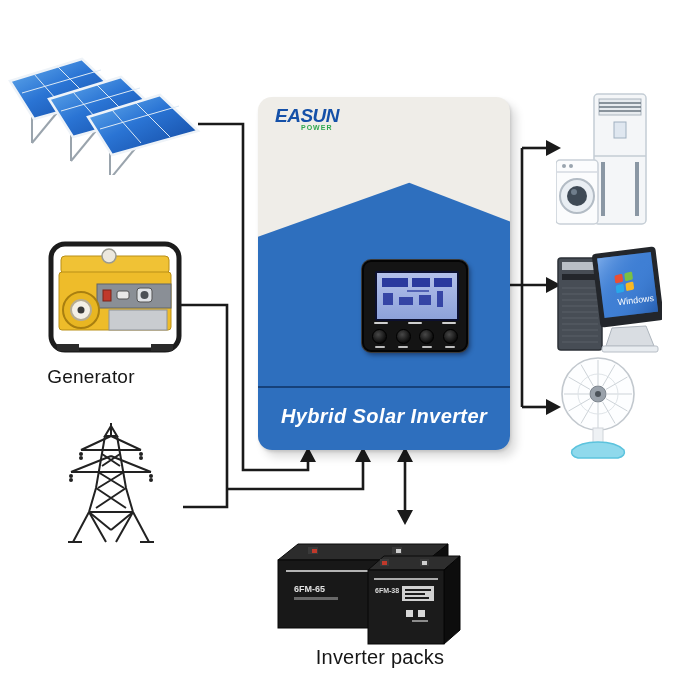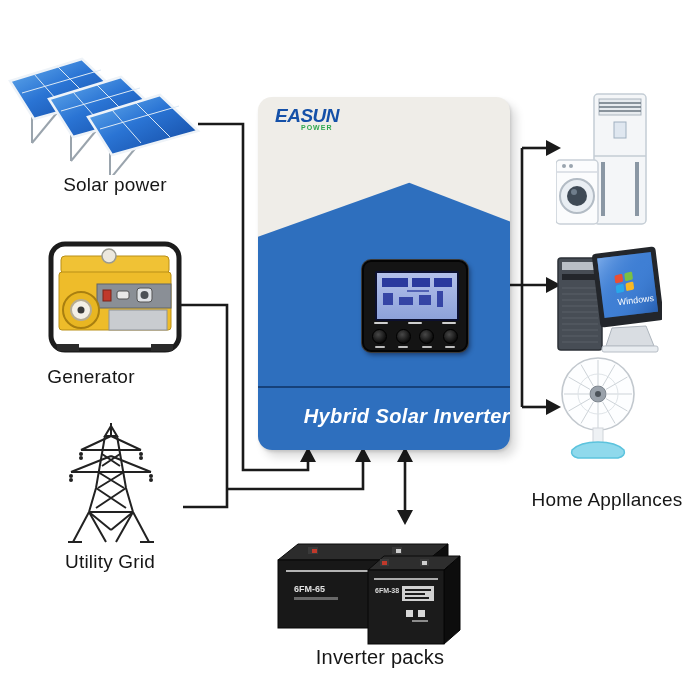--- a/index.html
+++ b/index.html
@@ -12,21 +12,21 @@
   
   #inverter{position:absolute;left:258px;top:97px;width:252px;height:353px;z-index:2;
             background:#efede8;border-radius:14px;overflow:hidden;
             box-shadow:6px 7px 10px rgba(0,0,0,.14),1px 2px 3px rgba(0,0,0,.12);}
   #inverter-blue{position:absolute;left:0;top:0;width:100%;height:100%;background:#2e6fbe;
             clip-path:polygon(0 39.6%,60% 24.3%,100% 35.3%,100% 100%,0 100%);}
   #inverter-divider{position:absolute;left:0;top:289px;width:100%;height:2px;background:#123a6e;opacity:.85;}
   #inverter-logo{position:absolute;left:17px;top:9px;line-height:1;}
   #logo-main{font-size:19px;font-weight:900;font-style:italic;color:#1450a8;letter-spacing:-.5px;}
   #logo-sub{display:block;font-size:7px;font-weight:700;color:#2fa84f;letter-spacing:1px;margin:-1px 0 0 26px;}
-  #inverter-title{position:absolute;left:0;top:308px;width:100%;text-align:right;
+  #inverter-title{position:absolute;left:0;top:308px;width:100%;text-align:center;
             color:#ffffff;font-size:20px;font-weight:700;font-style:italic;letter-spacing:.4px;}
   
   #display-panel{position:absolute;left:104px;top:163px;width:102px;height:88px;background:#141414;
             border:2px solid #040404;border-radius:9px;box-shadow:0 0 0 1px #3a3a3a,2px 3px 5px rgba(0,0,20,.45);}
   #lcd{position:absolute;left:11px;top:9px;width:80px;height:46px;border:2px solid #0c1030;border-radius:2px;
             background:linear-gradient(180deg,#b3c0ea,#8da2da);}
   .lcd-seg{position:absolute;background:#1c2b96;}
   .ind-row{position:absolute;left:10px;top:60px;width:82px;height:3px;display:flex;justify-content:space-between;}
   .ind{width:14px;height:2px;background:#cfcfcf;border-radius:1px;}
   .btn-row{position:absolute;left:8px;top:67px;width:86px;display:flex;justify-content:space-between;}
@@ -74,21 +74,20 @@
       <line x1="24" y1="62" x2="24" y2="88" stroke="#9aa4ad" stroke-width="2"></line>
       <line x1="24" y1="88" x2="52" y2="54" stroke="#9aa4ad" stroke-width="2"></line>
       <polygon points="2,26 74,4 112,40 26,64" fill="url(#pg)" stroke="#eef3f8" stroke-width="2.5"></polygon>
       <line x1="26" y1="19" x2="55" y2="52" stroke="#dce9f5" stroke-width="1"></line>
       <line x1="50" y1="12" x2="84" y2="46" stroke="#dce9f5" stroke-width="1"></line>
       <line x1="14" y1="38" x2="93" y2="15" stroke="#dce9f5" stroke-width="1"></line>
     </g>
     <use href="#panel" x="39" y="18"></use>
     <use href="#panel" x="78" y="36"></use>
   </svg>
-  <div class="node-label" style="left:30px;top:174px;width:170px">Solar power</div>
 
   <svg class="illus" style="left:45px;top:236px" width="140" height="122" viewBox="0 0 140 122">
     <rect x="6" y="8" width="128" height="106" rx="14" fill="none" stroke="#1c1c1c" stroke-width="5"></rect>
     <rect x="16" y="20" width="108" height="18" rx="4" fill="#f0c235" stroke="#b98f17" stroke-width="1"></rect>
     <circle cx="64" cy="20" r="7" fill="#ece8de" stroke="#9a9a90" stroke-width="1.5"></circle>
     <rect x="14" y="36" width="112" height="58" rx="3" fill="#eebc2a" stroke="#b98f17" stroke-width="1"></rect>
     <rect x="52" y="48" width="74" height="24" fill="#8a8f96" stroke="#5f646b" stroke-width="1"></rect>
     <rect x="58" y="54" width="8" height="11" fill="#c0392b" stroke="#7d2418" stroke-width="1"></rect>
     <rect x="72" y="55" width="12" height="8" rx="2" fill="#e8e8e8" stroke="#555" stroke-width="1"></rect>
     <rect x="92" y="52" width="15" height="14" rx="3" fill="#dfe2e6" stroke="#555" stroke-width="1"></rect>
@@ -125,21 +124,20 @@
       <circle cx="23" cy="34" r="2"></circle>
         <circle cx="23" cy="38" r="2"></circle>
       <circle cx="83" cy="34" r="2"></circle>
         <circle cx="83" cy="38" r="2"></circle>
       <circle cx="13" cy="56" r="2"></circle>
         <circle cx="13" cy="60" r="2"></circle>
       <circle cx="93" cy="56" r="2"></circle>
         <circle cx="93" cy="60" r="2"></circle>
     </g>
   </svg>
-  <div class="node-label" style="left:35px;top:551px;width:150px">Utility Grid</div>
 
   <div id="inverter">
     <div id="inverter-blue"></div>
     <div id="inverter-logo">
       <span id="logo-main">EASUN</span>
       <span id="logo-sub">POWER</span>
     </div>
     <div id="display-panel">
       <div id="lcd">
         <div class="lcd-seg" style="left:5px;top:5px;width:26px;height:9px;opacity:.9"></div>
@@ -252,21 +250,20 @@
         <line x1="38" y1="31" x2="38" y2="6"></line>
       <line x1="42.5" y1="32.2" x2="55" y2="10.6"></line>
         <line x1="45.8" y1="35.5" x2="67.4" y2="23"></line>
     </g>
     <circle cx="38" cy="40" r="20" fill="none" stroke="#dfe4e8" stroke-width="1"></circle>
     <circle cx="38" cy="40" r="8" fill="#9aa2ab" stroke="#7d858e" stroke-width="1"></circle>
     <circle cx="38" cy="40" r="3" fill="#4c535a"></circle>
     <rect x="33" y="74" width="10" height="16" fill="#eef1f4" stroke="#cfd4d9" stroke-width="1"></rect>
     <path d="M12,96 Q20,88 38,88 Q56,88 64,96 Q66,102 58,104 L18,104 Q10,102 12,96 Z" fill="#8fd9ec" stroke="#5cc3dd" stroke-width="1.5"></path>
   </svg>
-  <div class="node-label" style="left:518px;top:489px;width:178px">Home Appllances</div>
 
   <svg class="illus" style="left:272px;top:518px" width="196" height="146" viewBox="0 0 196 146">
 
     <g>
       <polygon points="6,42 156,42 176,26 26,26" fill="#2c2c2c" stroke="#0a0a0a" stroke-width="1"></polygon>
       <polygon points="156,42 176,26 176,94 156,110" fill="#0d0d0d" stroke="#050505" stroke-width="1"></polygon>
       <rect x="6" y="42" width="150" height="68" fill="#181818" stroke="#060606" stroke-width="1"></rect>
       <rect x="36" y="29" width="10" height="7" fill="#3a3a3a"></rect>
         <rect x="120" y="29" width="10" height="7" fill="#3a3a3a"></rect>
       <rect x="40" y="31" width="5" height="4" fill="#c0392b"></rect>

